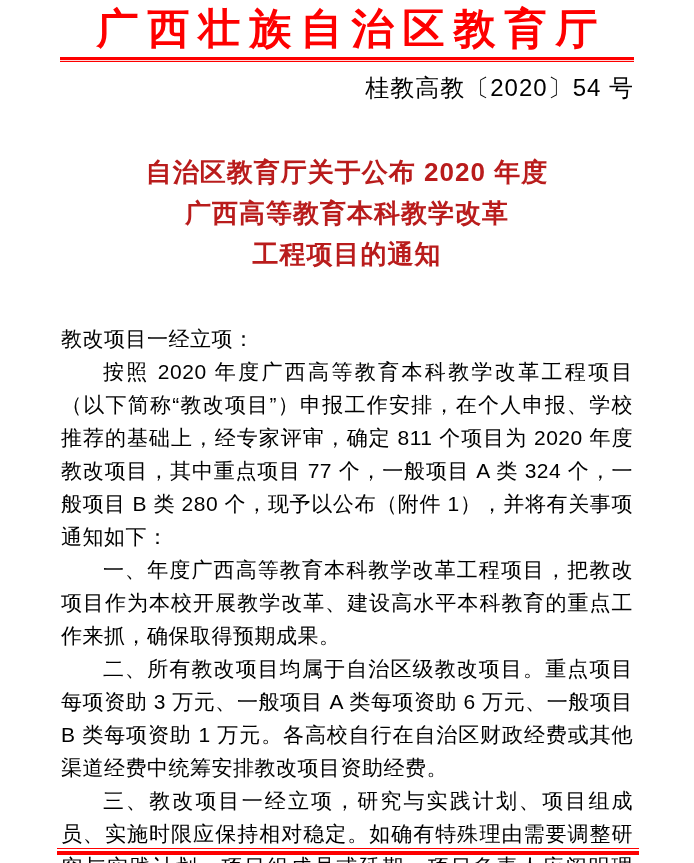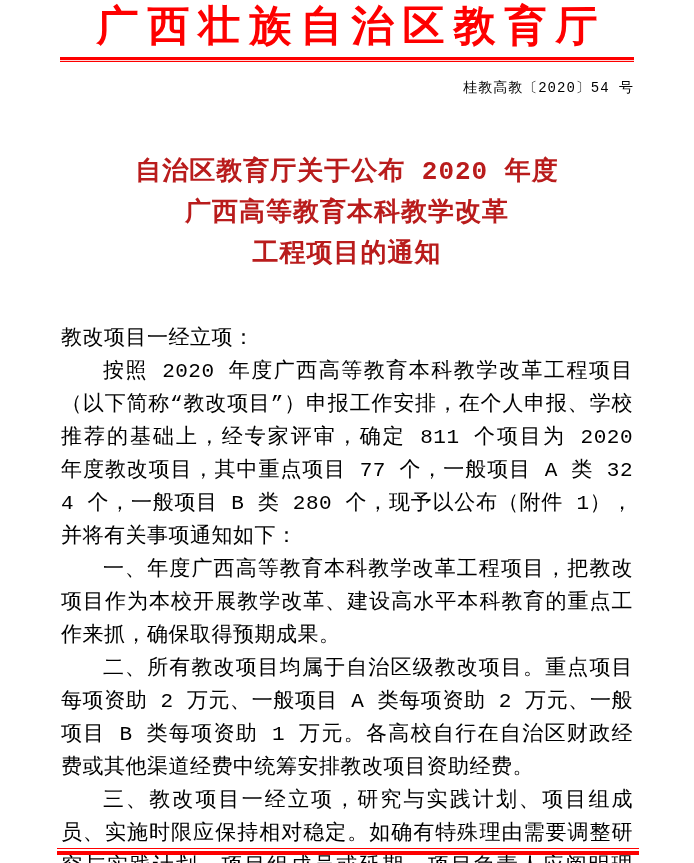--- a/index.html
+++ b/index.html
@@ -8,21 +8,21 @@
     background: #ffffff;
   }
 
   .page {
     position: relative;
     width: 694px;
     height: 863px;
     margin: 0 auto;
     background: #ffffff;
     overflow: hidden;
-    font-family: Liberation Mono, monospace;
+    font-family: Liberation Sans, sans-serif;
     color: #000000;
   }
 
   
   .agency-name {
     margin-top: 6px;
     text-align: center;
     color: #fe0000;
     font-size: 42px;
     line-height: 46px;
@@ -37,21 +37,21 @@
     margin: 5px auto 0;
   }
   .rule-top .thick { height: 3px; background: #fe0000; }
   .rule-top .gap   { height: 1px; background: #ffd9d9; }
   .rule-top .thin  { height: 1px; background: #fe0000; }
 
   .doc-number {
     width: 574px;
     margin: 14px auto 0;
     text-align: right;
-    font-size: 14px;
+    font-size: 24px;
     line-height: 24px;
     letter-spacing: 1px;
     color: #000000;
   }
 
   
   .notice-title {
     margin-top: 52px;
     text-align: center;
     font-size: 26px;
@@ -109,21 +109,21 @@
   <div class="doc-number">桂教高教〔2020〕54 号</div>
 
   <h1 class="notice-title">自治区教育厅关于公布 2020 年度
 广西高等教育本科教学改革
 工程项目的通知</h1>
 
   <div class="body-text">
     <p class="salutation">教改项目一经立项：</p>
     <p class="para">按照 2020 年度广西高等教育本科教学改革工程项目（以下简称“教改项目”）申报工作安排，在个人申报、学校推荐的基础上，经专家评审，确定 811 个项目为 2020 年度教改项目，其中重点项目 77 个，一般项目 A 类 324 个，一般项目 B 类 280 个，现予以公布（附件 1），并将有关事项通知如下：</p>
     <p class="para">一、年度广西高等教育本科教学改革工程项目，把教改项目作为本校开展教学改革、建设高水平本科教育的重点工作来抓，确保取得预期成果。</p>
-    <p class="para">二、所有教改项目均属于自治区级教改项目。重点项目每项资助 2 万元、一般项目 A 类每项资助 2 万元、一般项目 B 类每项资助 1 万元。各高校自行在自治区财政经费或其他渠道经费中统筹安排教改项目资助经费。</p>
+    <p class="para">二、所有教改项目均属于自治区级教改项目。重点项目每项资助 3 万元、一般项目 A 类每项资助 6 万元、一般项目 B 类每项资助 1 万元。各高校自行在自治区财政经费或其他渠道经费中统筹安排教改项目资助经费。</p>
     <p class="para">三、教改项目一经立项，研究与实践计划、项目组成员、实施时限应保持相对稳定。如确有特殊理由需要调整研究与实践计划、项目组成员或延期，项目负责人应阐明理由，填写《广西高</p>
   </div>
 
   <div class="rule-bottom">
     <div class="thin"></div>
     <div class="gap"></div>
     <div class="thick"></div>
   </div>
 
 </div>

